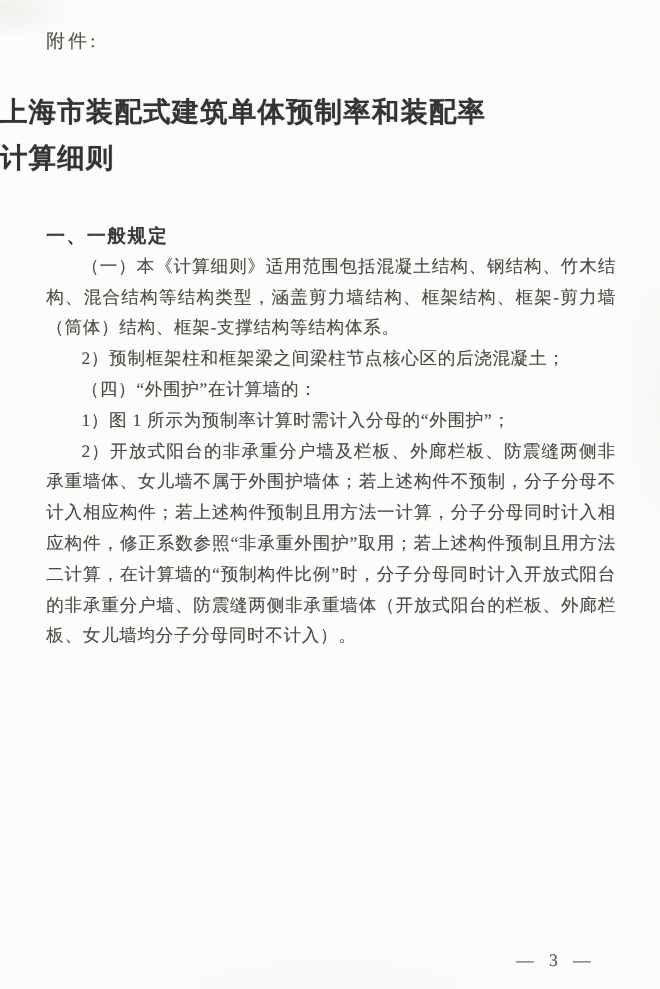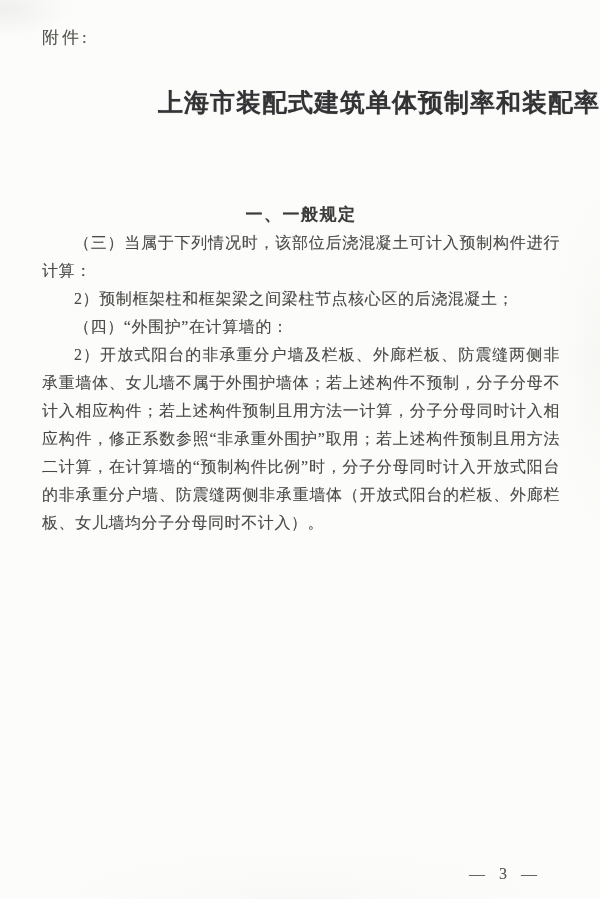--- a/index.html
+++ b/index.html
@@ -28,21 +28,21 @@
     letter-spacing: 3px;
     color: #56554f;
     text-shadow: 0 0 0.6px rgba(80,80,75,0.35);
   }
   .title {
     position: absolute;
     top: 82px;
     left: 0;
     right: 0;
     margin: 0;
-    text-align: right;
+    text-align: left;
     font-size: 25px;
     font-weight: bold;
     line-height: 42px;
     letter-spacing: 1px;
     color: #333336;
     text-shadow: 0 0 1px rgba(45,45,50,0.40);
   }
   .title-line { display: block; }
   .doc-body {
     position: absolute;
@@ -52,21 +52,20 @@
   }
   .section-heading {
     margin: 0;
     font-family: "Liberation Sans", "DejaVu Sans", sans-serif;
     font-size: 17px;
     font-weight: bold;
     letter-spacing: 1.5px;
     line-height: 28px;
     color: #3b3b39;
     text-shadow: 0 0 0.7px rgba(55,55,52,0.35);
-    text-align: center;
   }
   .para {
     margin: 0;
     text-indent: 2em;
     font-size: 16px;
     line-height: 28px;
     letter-spacing: 0.6px;
     text-align: justify;
     color: #4a4a47;
     text-shadow: 0 0 0.7px rgba(70,70,66,0.33);
@@ -83,33 +82,35 @@
 </style>
 </head>
 <body>
 
 <div class="page">
 
   <div class="attachment">附件:</div>
 
   <h1 class="title">
     <span class="title-line">上海市装配式建筑单体预制率和装配率</span>
+    <span class="title-line">计算细则</span>
   </h1>
 
   <div class="doc-body">
     <h2 class="section-heading">一、一般规定</h2>
 
+    <p class="para">（一）本《计算细则》适用范围包括混凝土结构、钢结构、竹木结构、混合结构等结构类型，涵盖剪力墙结构、框架结构、框架-剪力墙（筒体）结构、框架-支撑结构等结构体系。</p>
 
 
-    <p class="para">（三）当属于下列情况时，该部位后浇混凝土可计入预制构件进行计算：</p>
 
     <p class="para">2）预制框架柱和框架梁之间梁柱节点核心区的后浇混凝土；</p>
 
 
     <p class="para">（四）“外围护”在计算墙的：</p>
 
+    <p class="para">1）图 1 所示为预制率计算时需计入分母的“外围护”；</p>
 
     <p class="para">2）开放式阳台的非承重分户墙及栏板、外廊栏板、防震缝两侧非承重墙体、女儿墙不属于外围护墙体；若上述构件不预制，分子分母不计入相应构件；若上述构件预制且用方法一计算，分子分母同时计入相应构件，修正系数参照“非承重外围护”取用；若上述构件预制且用方法二计算，在计算墙的“预制构件比例”时，分子分母同时计入开放式阳台的非承重分户墙、防震缝两侧非承重墙体（开放式阳台的栏板、外廊栏板、女儿墙均分子分母同时不计入）。</p>
   </div>
 
   <div class="page-number">— 3 —</div>
 
 </div>
 
 </body></html>

